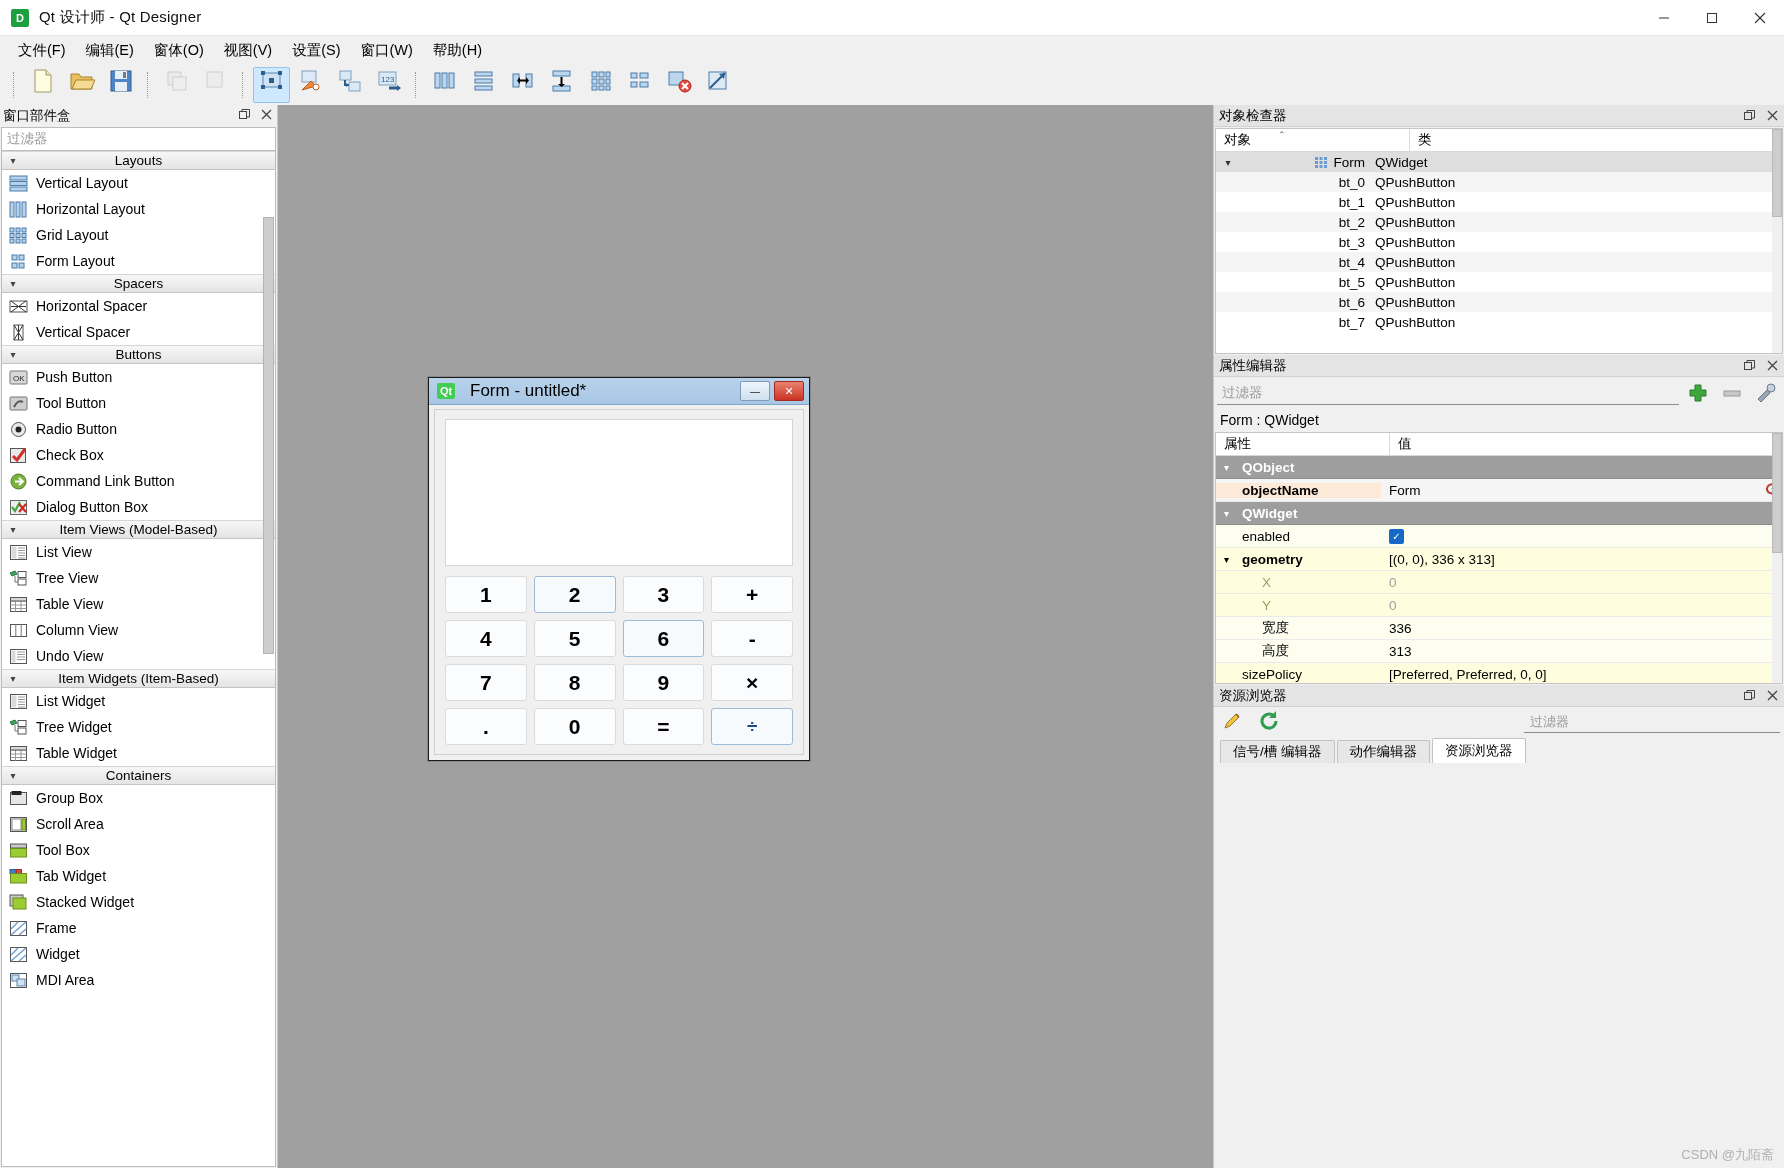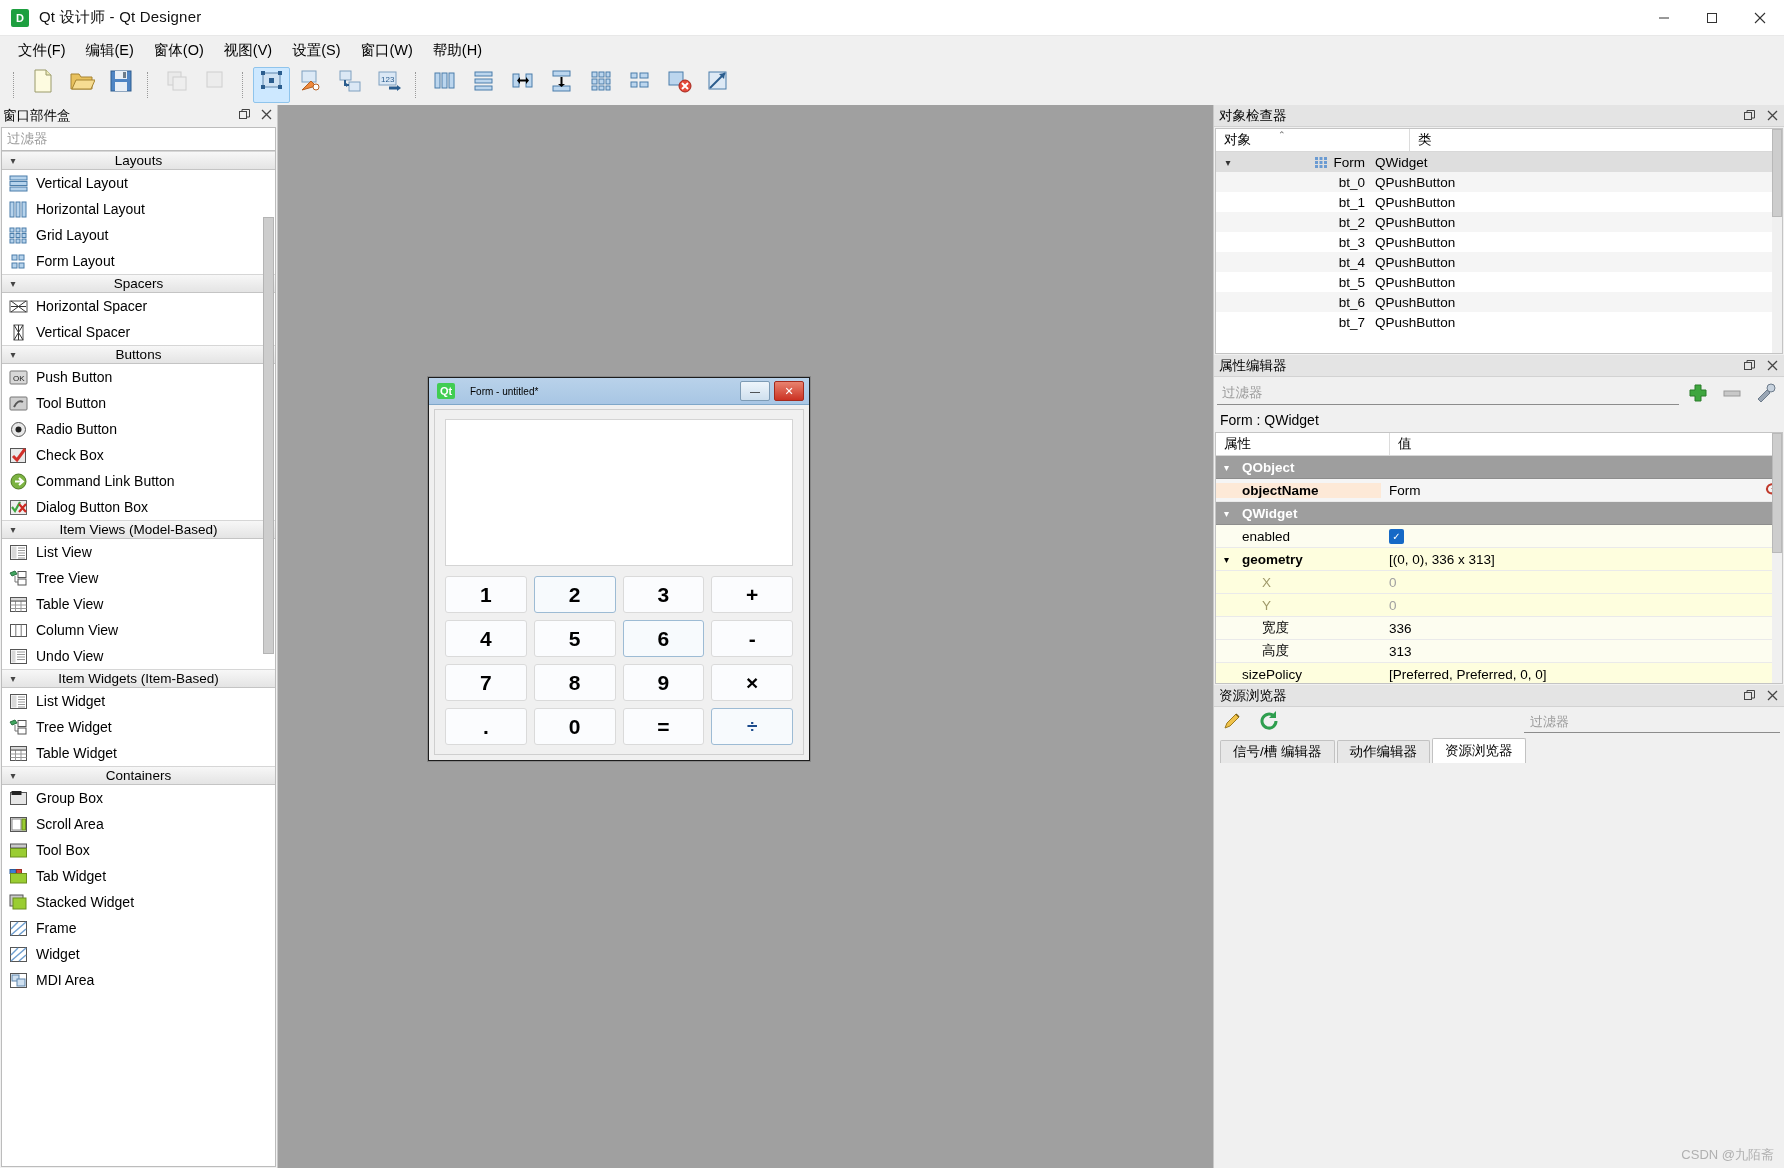--- a/index.html
+++ b/index.html
@@ -42,21 +42,21 @@
   .w-item .wi-ico{width:22px;height:20px;margin-right:7px;display:flex;align-items:center;justify-content:center;}
   .scroll-thumb{position:absolute;right:1px;top:66px;width:9px;height:435px;background:#cdcdcd;border:1px solid #b4b4b4;}
 
   
   .canvas{flex:1;background:#a0a0a0;position:relative;}
 
   
   .formwin{position:absolute;left:150px;top:272px;width:380px;height:382px;background:#f0f0f0;border:1px solid #1c1c1c;box-shadow:0 0 0 1px rgba(0,0,0,.15);}
   .formwin-title{height:26px;background:linear-gradient(#b9d2ea,#a8c6e4);display:flex;align-items:center;padding-left:8px;border-bottom:1px solid #7fa7c9;gap:8px;}
   .qt-badge{width:18px;height:16px;background:#41cd52;color:#fff;font-size:11px;font-weight:bold;display:flex;align-items:center;justify-content:center;border-radius:2px;margin-right:7px;font-family:"Liberation Sans",sans-serif;}
-  .formwin-title .ft{font-size:10px;color:#000;}
+  .formwin-title .ft{font-size:17px;color:#000;}
   .fw-btns{margin-left:auto;display:flex;gap:4px;padding-right:5px;}
   .fw-btn{width:28px;height:18px;border:1px solid #7d9bb5;background:linear-gradient(#eef5fb,#cfe0ee);display:flex;align-items:center;justify-content:center;font-size:10px;color:#222;border-radius:2px;}
   .fw-btn.close{background:linear-gradient(#e8836f,#cb3223);border-color:#a32a1d;color:#fff;font-size:11px;font-weight:bold;}
   .formwin-body{position:absolute;left:5px;right:5px;top:31px;bottom:5px;background:#f0f0f0;border:1px solid #cfcfcf;}
   .form-inner{position:absolute;left:10px;right:10px;top:9px;bottom:9px;display:flex;flex-direction:column;
     background-image:radial-gradient(#c5c5c5 .7px,transparent .7px);background-size:10px 10px;background-position:-1px -1px;}
   .display{height:145px;background:#fff;border:1px solid #d4d4d4;margin-bottom:10px;}
   .keypad{flex:1;display:grid;grid-template-columns:repeat(4,1fr);grid-template-rows:repeat(4,1fr);gap:7px;}
   .key{background:#fbfcfe;border:1px solid #dadada;border-radius:3px;display:flex;align-items:center;justify-content:center;font-size:21px;font-weight:bold;color:#000;}
   .key.sel{border:1px solid #9dbbd4;background:#f7fafd;}

